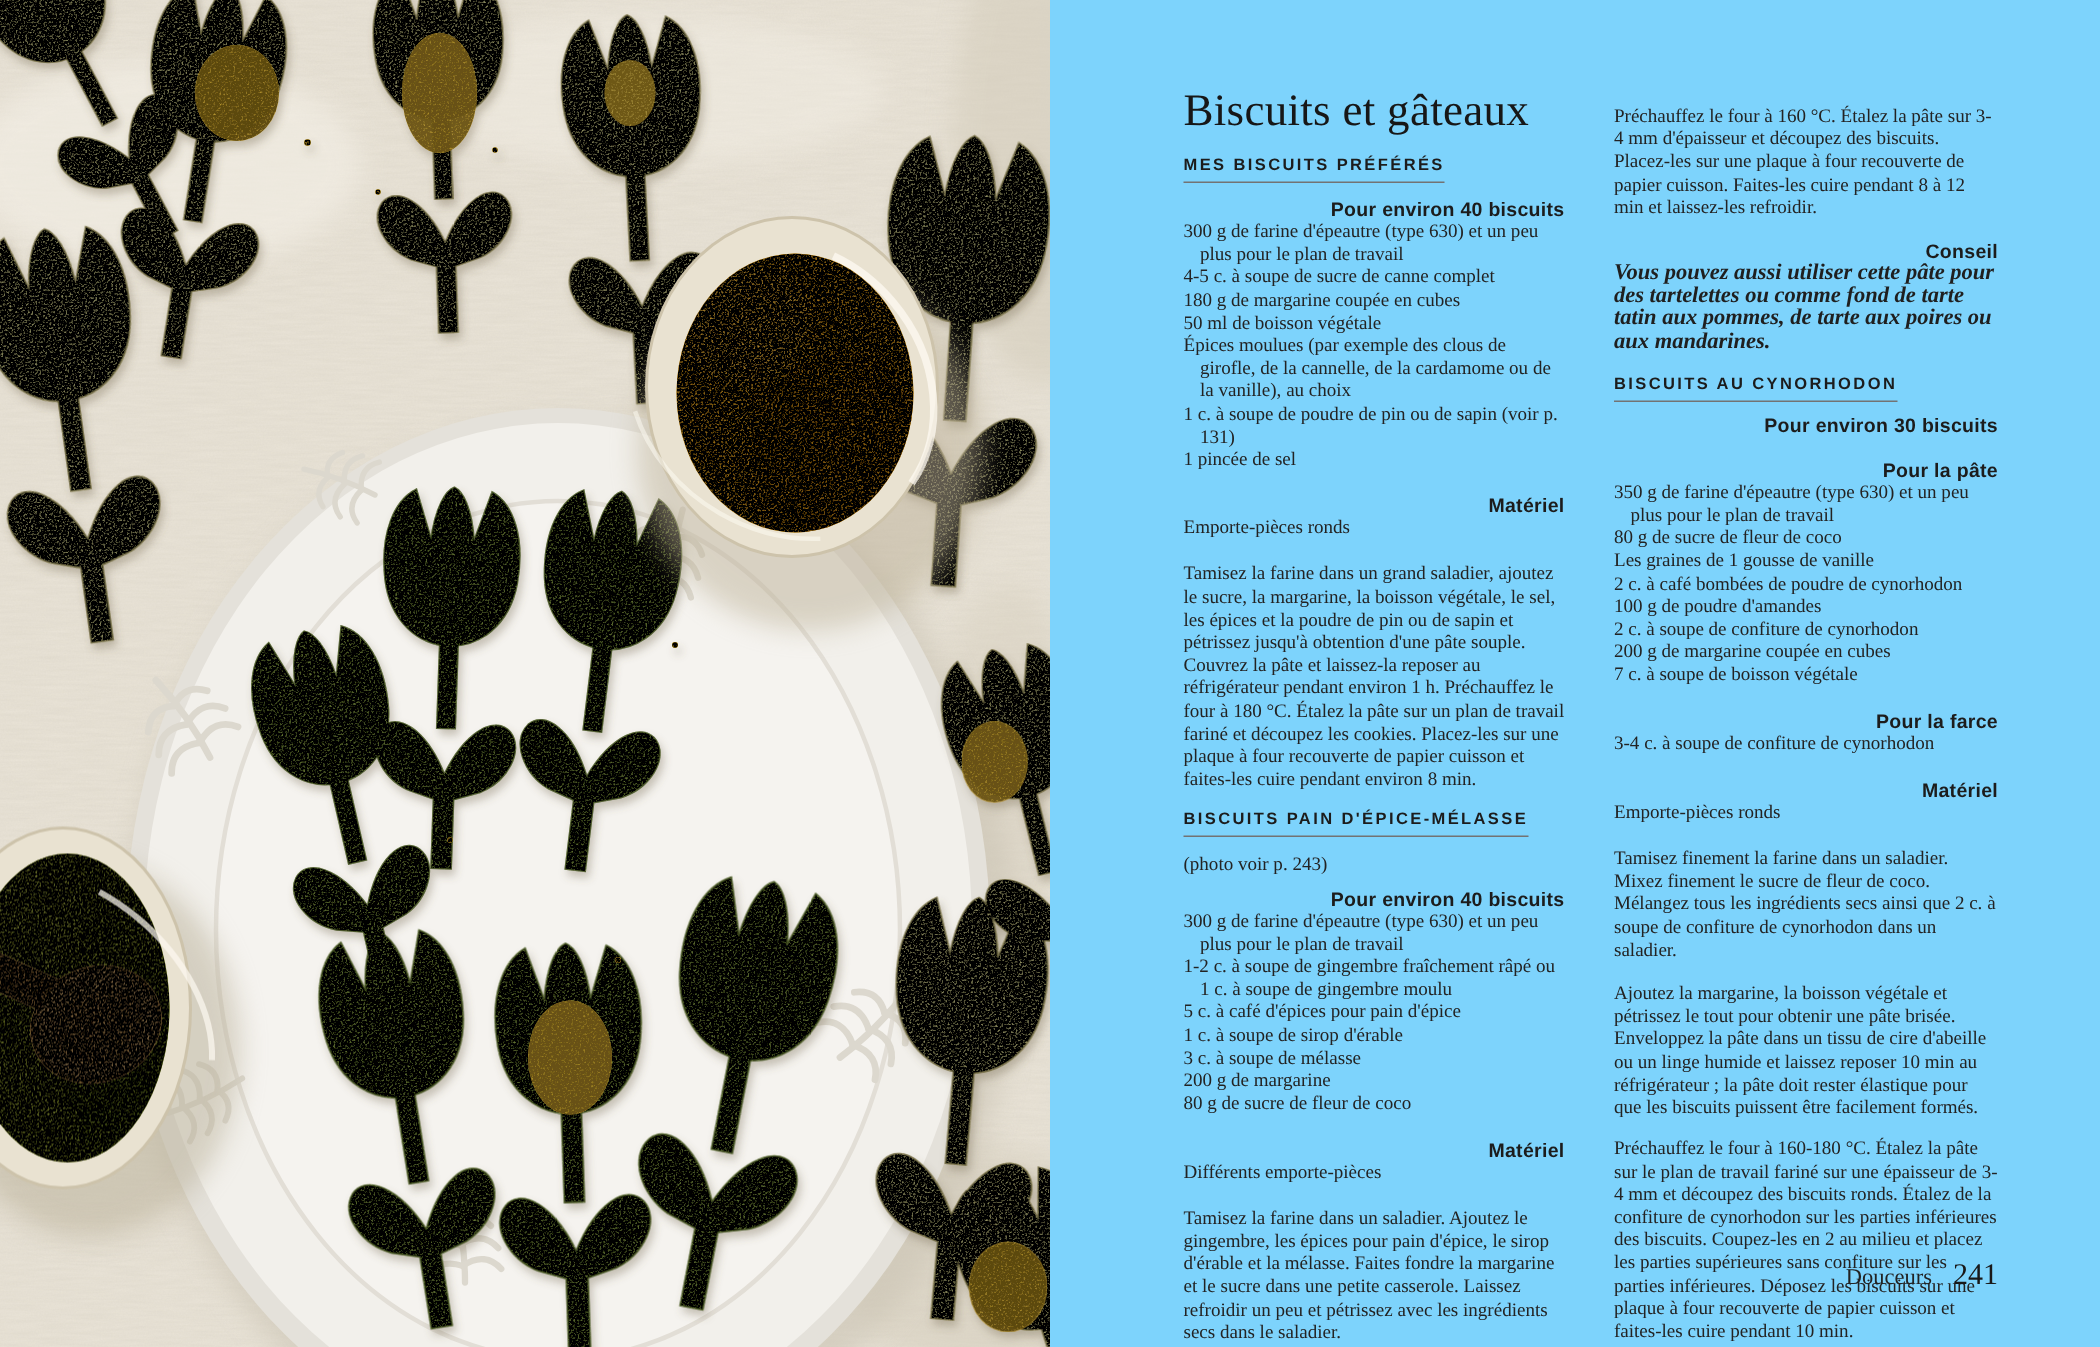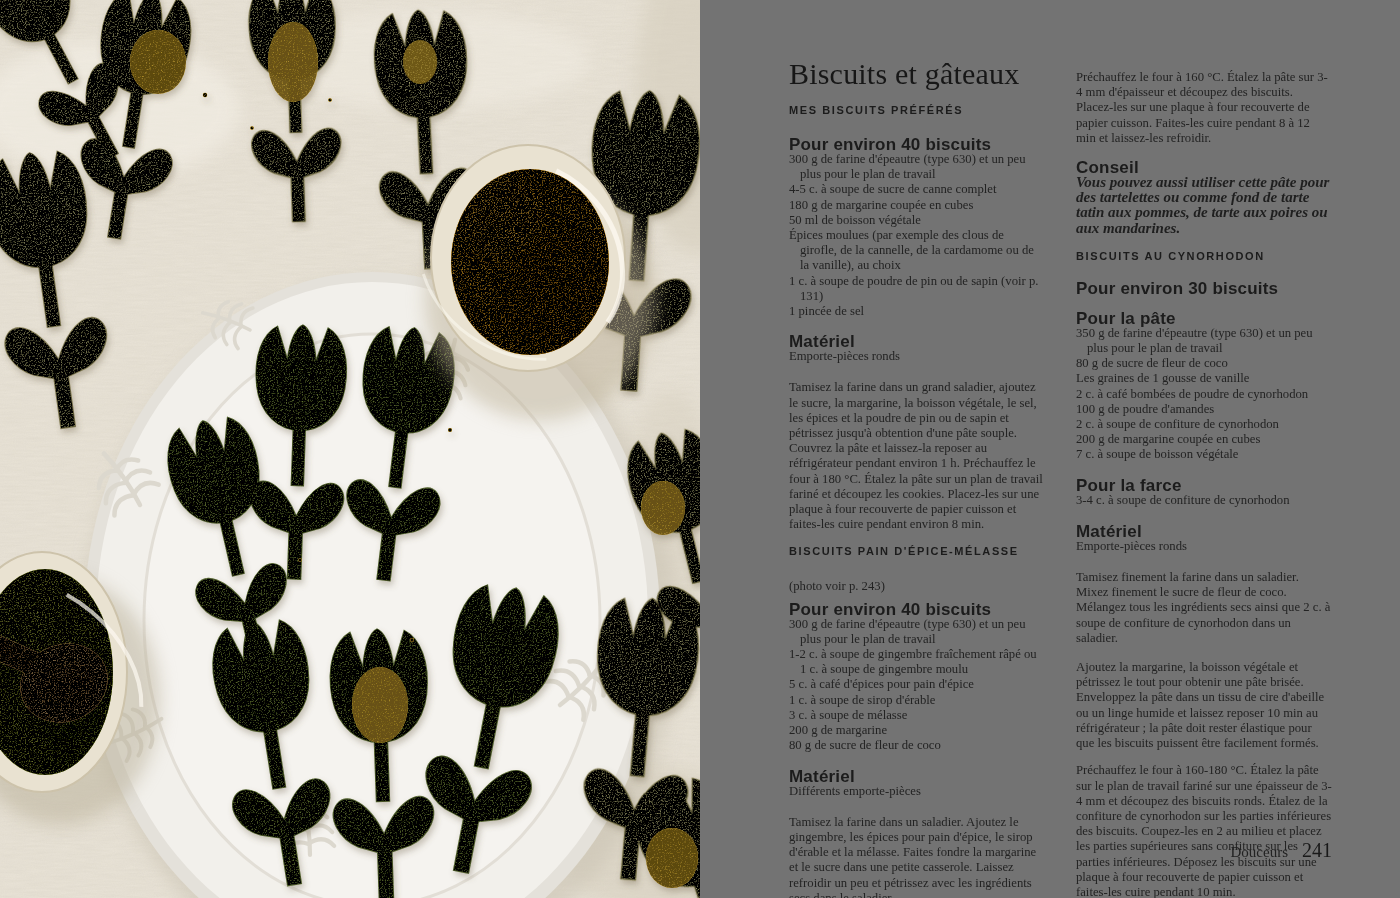--- a/index.html
+++ b/index.html
@@ -14,31 +14,31 @@
     --dust-yellow:#f0c23a;
     --ink:#1f1f1f;
   }
   html,body{margin:0;padding:0;}
   body{
     width:1400px;height:898px;position:relative;overflow:hidden;background:#ffffff;
     font-family:"Liberation Serif",serif;color:var(--ink);
   }
   .photo-pane{position:absolute;left:0;top:0;width:700px;height:898px;overflow:hidden;}
   .photo-pane svg{display:block;}
-  .text-page{position:absolute;left:700px;top:0;width:700px;height:898px;background:#737373;}
+  .text-page{position:absolute;left:700px;top:0;width:700px;height:898px;background:#7dd3fc;}
   .col{position:absolute;top:58px;}
   .col-left{left:89px;width:254px;}
   .col-right{left:376px;width:256px;padding-top:12px;}
   .page-title{font-family:"Liberation Serif",serif;font-size:30px;line-height:32px;font-weight:500;
     letter-spacing:.2px;margin:0 0 14px 0;color:#171717;}
   .h-section{font-family:"Liberation Sans",sans-serif;font-weight:bold;font-size:11px;line-height:13px;
     letter-spacing:1.6px;color:#1c1c1c;margin:0 0 11px 0;}
-  .h-section span{display:inline-block;border-bottom:6px solid #737373;padding-bottom:4px;}
-  .subhead{font-family:"Liberation Sans",sans-serif;font-weight:bold;font-size:17px;line-height:14px;
-    letter-spacing:.2px;color:#1c1c1c;margin:0;}
+  .h-section span{display:inline-block;border-bottom:1px solid #737373;padding-bottom:4px;}
+  .subhead{font-family:"Liberation Sans",sans-serif;font-weight:bold;font-size:13px;line-height:14px;
+    letter-spacing:.2px;color:#1c1c1c;margin:0;text-align:right;}
   .body-line,.ing,.para{font-size:12.7px;line-height:15.2px;color:#232323;margin:0;}
   .ing{padding-left:11px;text-indent:-11px;}
   .ing-list{margin:0 0 16px 0;}
   .mat-block{margin:0 0 16px 0;}
   .para{margin:0 0 10px 0;}
   .para.last{margin-bottom:13px;}
   .photo-ref{margin:0 0 8px 0;}
   .yield{margin:0 0 0 0;} .gap16{height:16px;}
   .conseil-text{font-weight:bold;font-style:italic;font-size:15px;line-height:15.2px;margin:0 0 14px 0;}
   .footer{position:absolute;left:376px;width:256px;top:839px;text-align:right;white-space:nowrap;}

